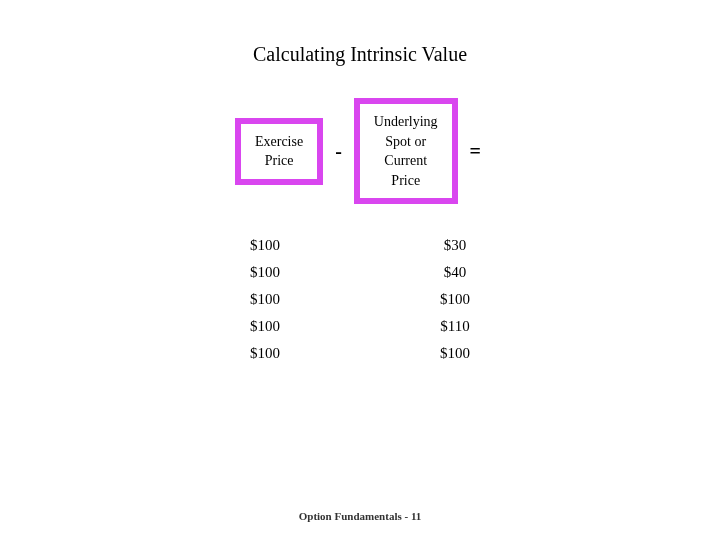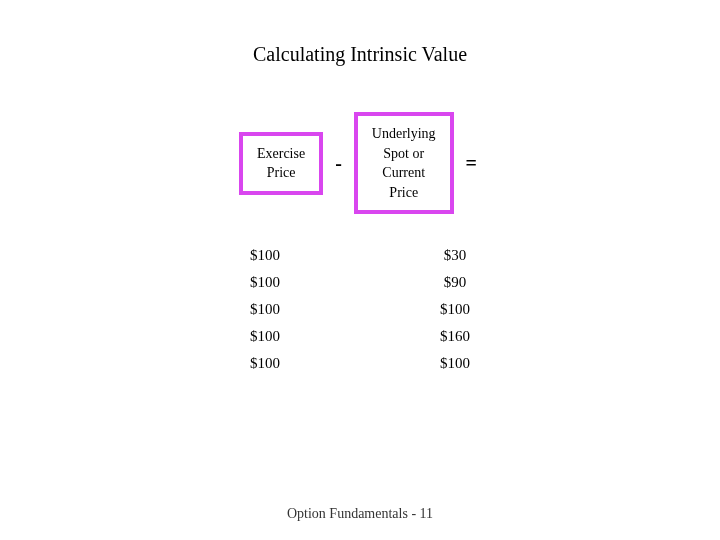--- a/index.html
+++ b/index.html
@@ -12,34 +12,34 @@
       display: flex;
       flex-direction: column;
       align-items: center;
       justify-content: flex-start;
       padding-top: 40px;
     }
 
     .title {
       font-size: 20px;
       text-align: center;
-      margin-bottom: 44px;
+      margin-bottom: 30px;
       font-weight: normal;
       line-height: 1.4;
     }
 
     .formula-row {
       display: flex;
       align-items: center;
       gap: 8px;
       margin-bottom: 28px;
     }
 
     .formula-box {
-      border: 4px solid #d946ef;
+      border: 6px solid #d946ef;
       padding: 8px 14px;
       text-align: center;
       font-size: 14px;
       line-height: 1.4;
       min-width: 80px;
     }
 
     .formula-operator {
       font-size: 20px;
       font-weight: bold;
@@ -55,23 +55,24 @@
     .data-table td {
       font-size: 15px;
       padding: 5px 0;
       text-align: center;
       width: 50%;
     }
 
     .footer {
       position: absolute;
       bottom: 18px;
-      font-size: 14px;
+      font-size: 11px;
       color: #333;
       text-align: center;
+      font-weight: bold;
     }
   </style>
 </head>
 <body>
 
 <div class="title">
   <span>Calculating Intrinsic Value</span><br>
 </div>
 
 <div class="formula-row">
@@ -86,29 +87,29 @@
 </div>
 
 <table class="data-table">
   <tbody id="table-body">
   <tr>
         <td>$100</td>
         <td>$30</td>
       </tr>
       <tr>
         <td>$100</td>
-        <td>$90</td>
+        <td>$40</td>
       </tr>
       <tr>
         <td>$100</td>
         <td>$100</td>
       </tr>
       <tr>
         <td>$100</td>
-        <td>$160</td>
+        <td>$110</td>
       </tr>
       <tr>
         <td>$100</td>
         <td>$100</td>
       </tr>
     </tbody>
 </table>
 
 <div class="footer">Option Fundamentals - 11</div>
 

